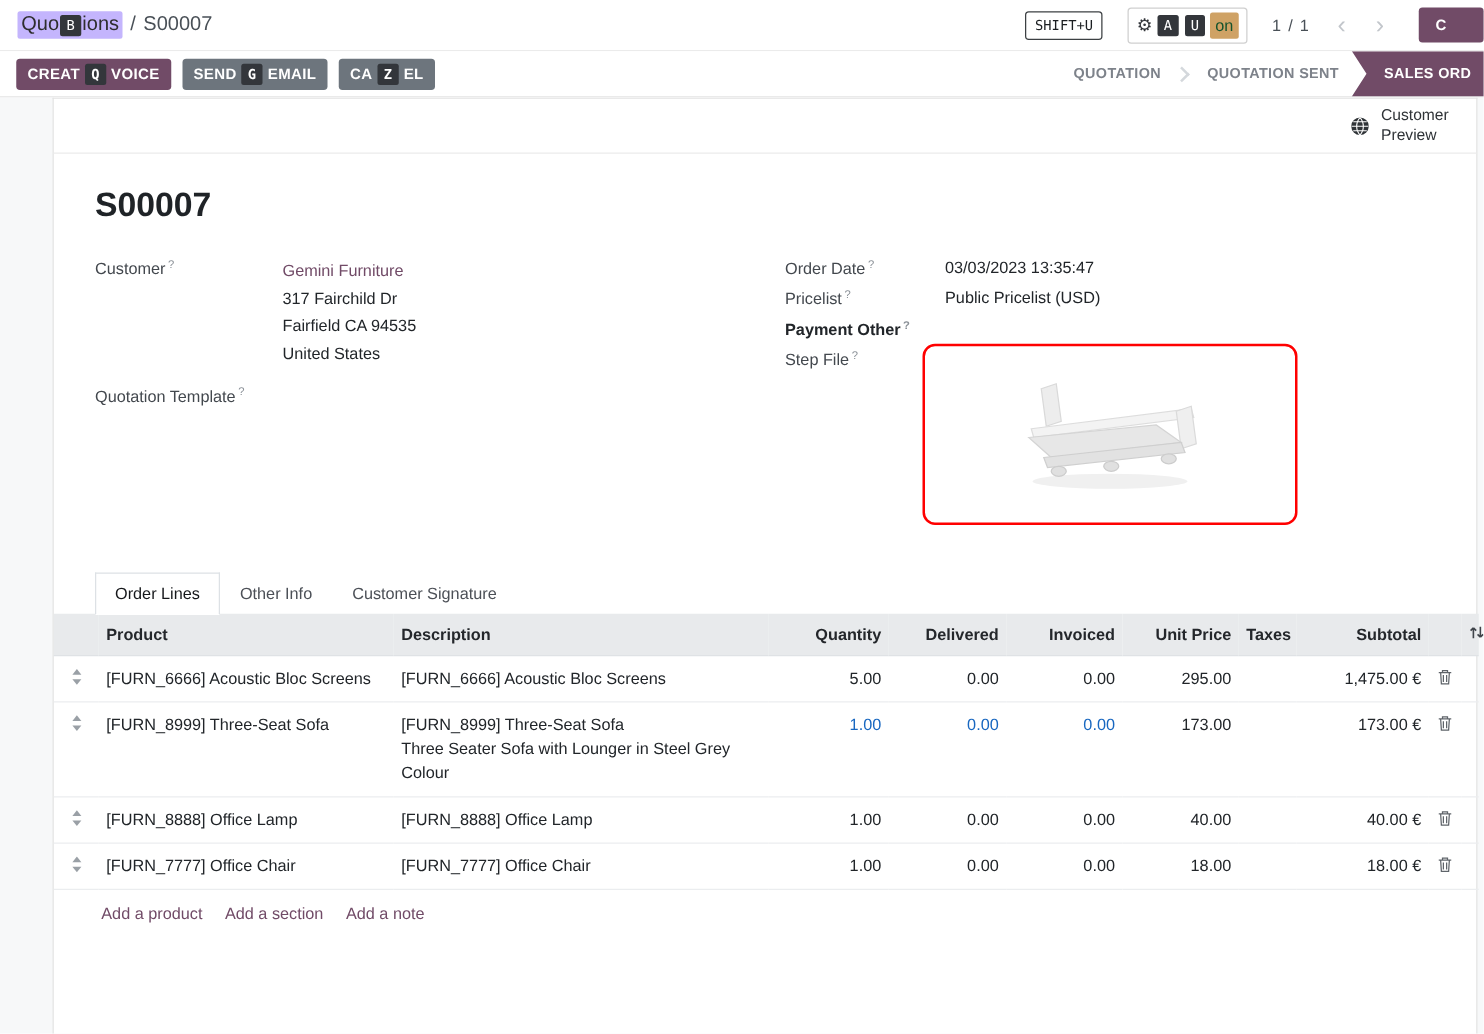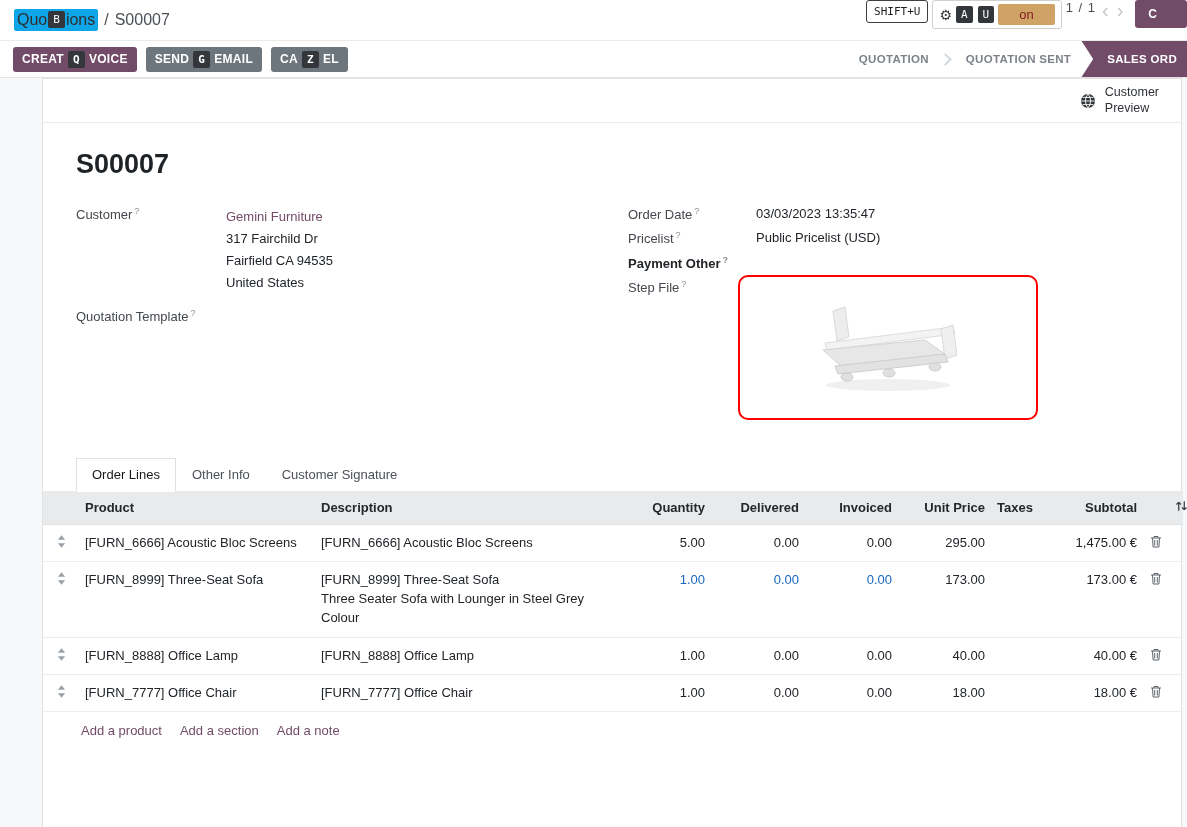--- a/index.html
+++ b/index.html
@@ -3,32 +3,32 @@
 <meta charset="utf-8">
 <style>
   *{box-sizing:border-box;margin:0;padding:0}
   html,body{width:1187px;height:827px;overflow:hidden;background:#fff;
     font-family:"Liberation Sans",sans-serif;font-size:13px;color:#212529}
 
   
   .topbar{height:41px;display:flex;align-items:center;justify-content:space-between;
     padding-left:14px;border-bottom:1px solid #ebebeb;background:#fff}
   .breadcrumb{font-size:16px;display:flex;align-items:center;gap:6px;white-space:nowrap}
-  .bc-parent{background:#0ea5e9;color:#2e2e2e;padding:2px 3px;border-radius:2px;cursor:pointer;display:inline-flex;align-items:flex-start}
+  .bc-parent{background:#c4b5fd;color:#2e2e2e;padding:2px 3px;border-radius:2px;cursor:pointer;display:inline-flex;align-items:flex-end}
   .bc-sep{color:#495057}
   .bc-current{color:#495057}
   .khint{display:inline-block;background:#33363b;color:#fff;font-family:"DejaVu Sans Mono",monospace;
     font-size:11px;line-height:1;padding:3px 5px;border-radius:2px;margin:0 1px;vertical-align:1px}
   .kout{display:inline-block;border:1px solid #3c4043;background:#fff;color:#1b1e21;
     font-family:"DejaVu Sans Mono",monospace;font-size:11px;padding:4px 7px;border-radius:3px}
-  .topbar-right{display:flex;align-items:flex-start;gap:4px;height:100%}
+  .topbar-right{display:flex;align-items:center;gap:20px;height:100%}
   .action-btn{display:inline-flex;align-items:center;gap:3px;background:#fff;border:1px solid #cfcfcf;
     border-radius:3px;padding:3px 6px;cursor:pointer;font-size:13px}
   .gear{font-size:14px;color:#33363b;line-height:1}
-  .tanhl{background:#cfa265;padding:3px 21px;border-radius:2px;color:#7f1d1d}
+  .tanhl{background:#cfa265;padding:3px 4px;border-radius:2px;color:#14532d}
   .pager{color:#495057;letter-spacing:1px}
   .pgchev{font-size:20px;color:#c2c6cb;line-height:1;cursor:default;padding:0 2px}
   .clipped-btn{flex:none;background:#714B67;color:#fff;border:none;border-radius:3px;
     font-weight:700;font-size:12px;padding:7px 30px 7px 13px;margin-left:6px;cursor:pointer}
 
   
   .actionbar{height:37px;display:flex;justify-content:space-between;
     border-bottom:1px solid #e3e3e3;padding-left:13px;background:#fff;overflow:hidden}
   .btns{display:flex;align-items:center;gap:9px}
   .btn{display:inline-flex;align-items:center;gap:2px;border:none;border-radius:3px;color:#fff;

